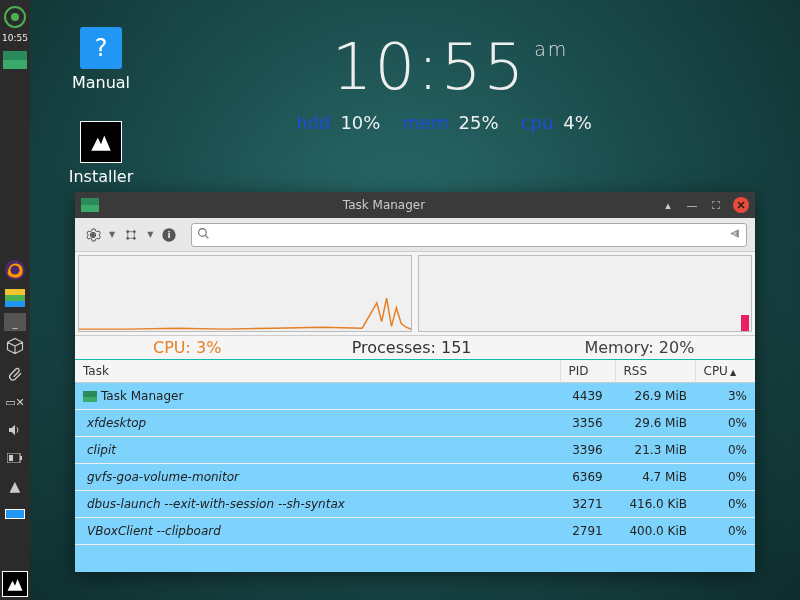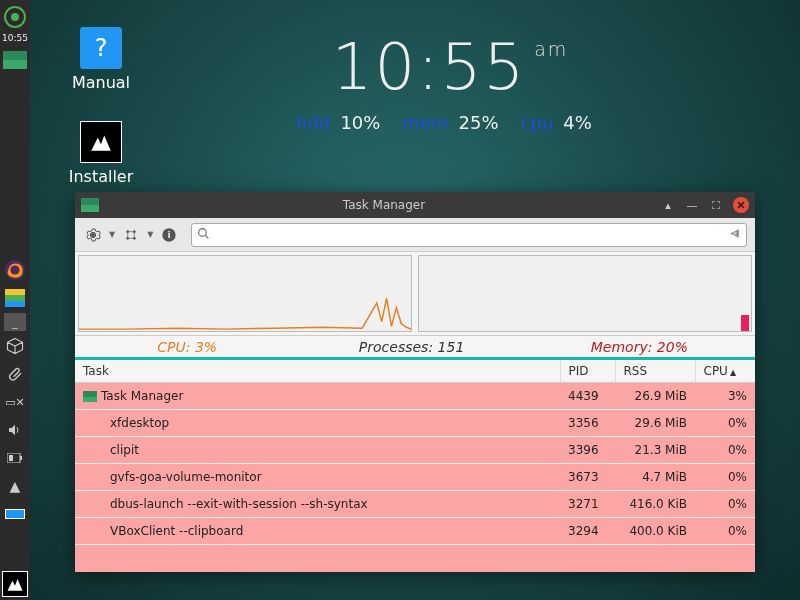--- a/index.html
+++ b/index.html
@@ -48,36 +48,36 @@
 .search-box input { width: 100%; height: 24px; border: 1px solid #aaa; border-radius: 3px; padding: 0 24px 0 6px; font-size: 12px; background: #fff; }
 .search-icon { position: absolute; left: 6px; top: 4px; color: #666; font-size: 13px; pointer-events: none; }
 .search-clear { position: absolute; right: 6px; top: 4px; color: #666; font-size: 13px; cursor: pointer; }
 .search-box input { padding-left: 22px; }
 
 .graphs { display: flex; height: 84px; border-bottom: 1px solid #ccc; }
 .graph { flex: 1; border: 1px solid #bbb; margin: 3px; background: #f0f0f0; position: relative; overflow: hidden; }
 .graph svg { position: absolute; bottom: 0; left: 0; width: 100%; height: 100%; }
 .mem-bar { position: absolute; right: 2px; bottom: 0; width: 8px; background: #e91e63; }
 
-.stats-row { display: flex; height: 24px; align-items: center; font-size: 14px; border-bottom: 3px solid #14b8a6; background: #f5f5f5; font-style: italic; }
+.stats-row { display: flex; height: 24px; align-items: center; font-size: 16px; border-bottom: 1px solid #14b8a6; background: #f5f5f5; }
 .stats-row .cpu-stat { color: #e67e22; width: 33%; text-align: center; }
 .stats-row .proc-stat { color: #333; width: 33%; text-align: center; }
-.stats-row .mem-stat { color: #b91c1c; width: 34%; text-align: center; }
-
-.table-wrap { flex: 1; overflow-y: auto; background: #fca5a5; }
+.stats-row .mem-stat { color: #404040; width: 34%; text-align: center; }
+
+.table-wrap { flex: 1; overflow-y: auto; background: #7dd3fc; }
 table { width: 100%; border-collapse: collapse; font-size: 12px; }
 th { text-align: left; padding: 4px 8px; border-bottom: 1px solid #ccc; border-right: 1px solid #ddd; background: #f5f5f5; color: #333; font-weight: normal; position: sticky; top: 0; cursor: pointer; }
 th:last-child { border-right: none; }
 td { padding: 6px 8px; border-bottom: 1px solid #eee; color: #222; }
 .col-task { width: auto; }
-.col-pid, .col-rss, .col-cpu { text-align: left; white-space: nowrap; }
+.col-pid, .col-rss, .col-cpu { text-align: center; white-space: nowrap; }
 th.col-pid, th.col-rss, th.col-cpu { text-align: left; }
 .sort-ind { font-size: 8px; margin-left: 2px; }
 .task-icon { display: inline-block; width: 14px; height: 11px; background: linear-gradient(to bottom, #2a8a5a 50%, #3aaa6a 50%); margin-right: 4px; vertical-align: middle; }
-.indent { padding-left: 35px; }
+.indent { padding-left: 12px; font-style: italic; }
 td.col-rss, td.col-cpu { text-align: right; }
 </style>
 </head>
 <body>
 
 <div class="panel">
   <div class="panel-item">
     <div class="panel-logo">
         <div class="panel-logo-inner"></div>
       </div>
@@ -265,32 +265,32 @@
             <td class="col-cpu">0%</td>
           </tr>
           <tr>
             <td class="col-task indent"><span>clipit</span></td>
             <td class="col-pid">3396</td>
             <td class="col-rss">21.3 MiB</td>
             <td class="col-cpu">0%</td>
           </tr>
           <tr>
             <td class="col-task indent"><span>gvfs-goa-volume-monitor</span></td>
-            <td class="col-pid">3673</td>
+            <td class="col-pid">6369</td>
             <td class="col-rss">4.7 MiB</td>
             <td class="col-cpu">0%</td>
           </tr>
           <tr>
             <td class="col-task indent"><span>dbus-launch --exit-with-session --sh-syntax</span></td>
             <td class="col-pid">3271</td>
             <td class="col-rss">416.0 KiB</td>
             <td class="col-cpu">0%</td>
           </tr>
           <tr>
             <td class="col-task indent"><span>VBoxClient --clipboard</span></td>
-            <td class="col-pid">3294</td>
+            <td class="col-pid">2791</td>
             <td class="col-rss">400.0 KiB</td>
             <td class="col-cpu">0%</td>
           </tr>
         </tbody>
     </table>
   </div>
 </div>
 
 </body></html>

